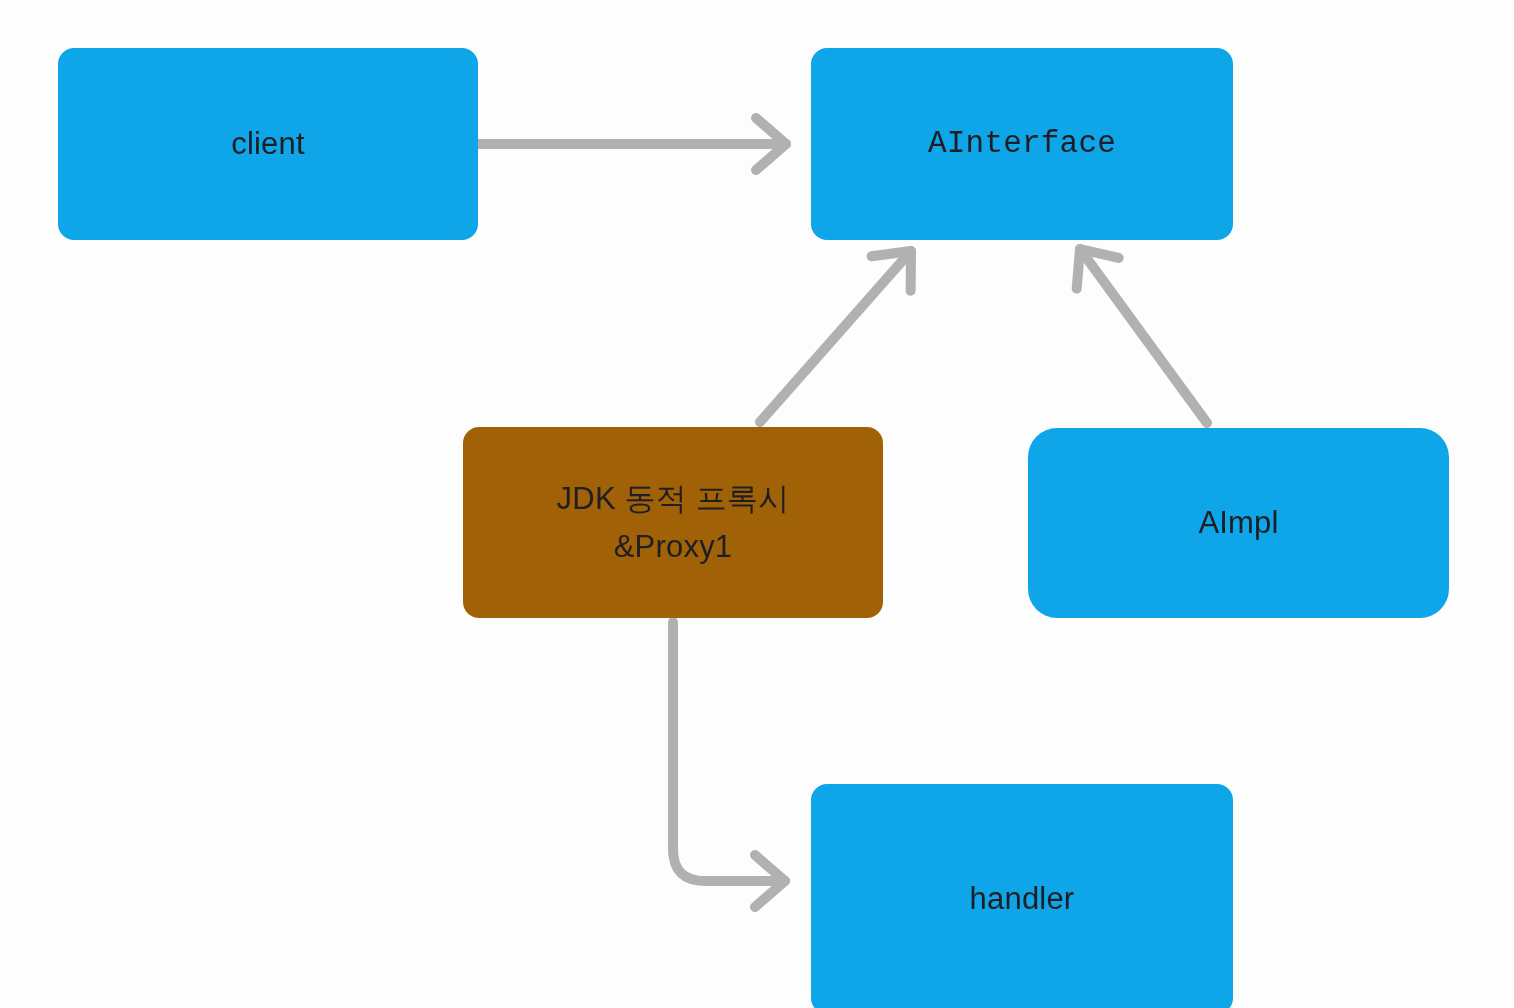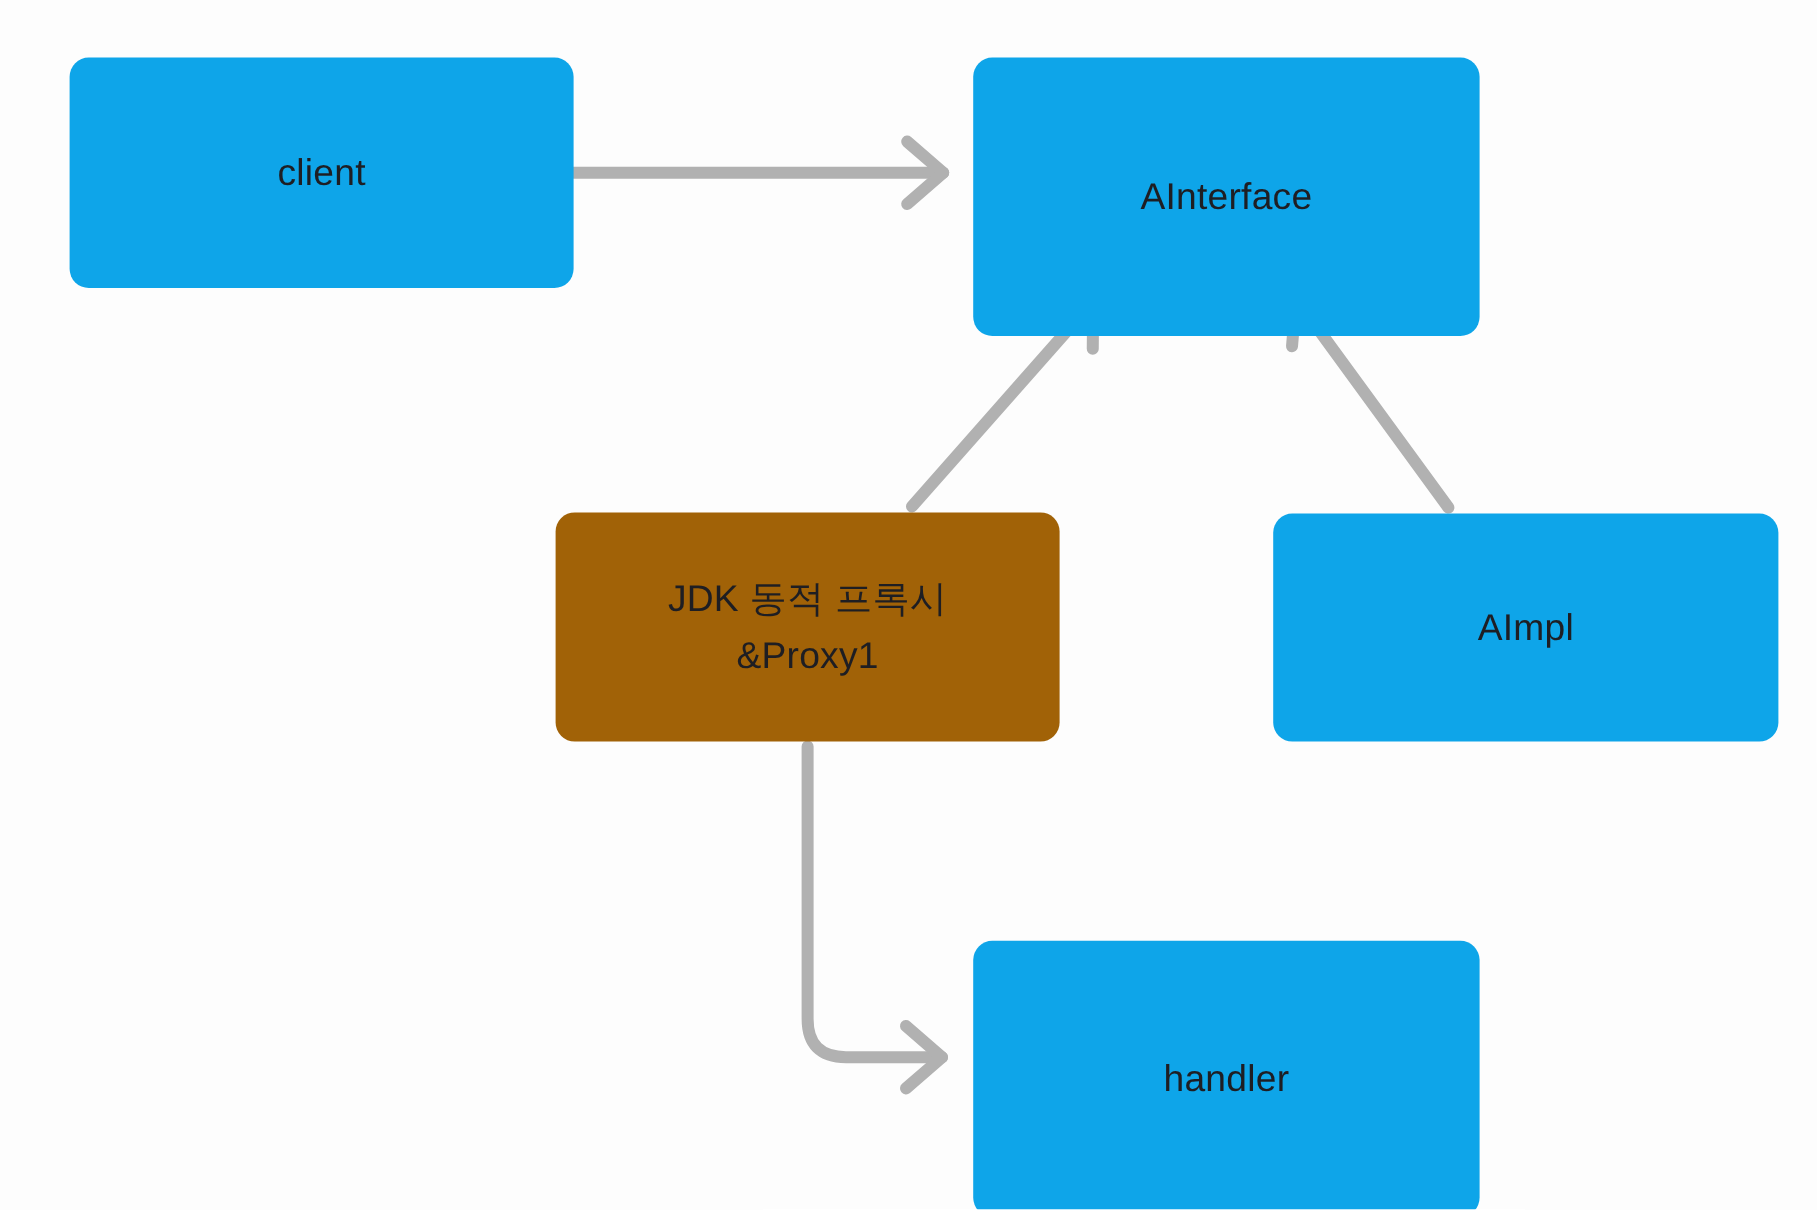--- a/index.html
+++ b/index.html
@@ -39,23 +39,23 @@
   .node .line {
     line-height: 48px;
     white-space: nowrap;
   }
   .node .line:empty { display: none; }
 
   .fill-purple { background: #0ea5e9; margin-left: 16px; }
   .fill-gray   { background: #a16207; justify-content: center; }
 
   .node-client     { left: 42px;   top: 48px;  width: 420px; height: 192px; }
-  .node-ainterface { left: 795px;  top: 48px;  width: 422px; height: 232px; }
+  .node-ainterface { left: 795px;  top: 48px;  width: 422px; height: 192px; font-family: Liberation Mono, monospace; }
   .node-jdk-proxy  { left: 463px;  top: 427px; width: 420px; height: 191px; }
-  .node-aimpl      { left: 1045px; top: 428px; width: 421px; height: 190px; }
+  .node-aimpl      { left: 1012px; top: 428px; width: 421px; height: 190px; border-radius: 29px; }
   .node-handler    { left: 795px;  top: 784px; width: 422px; height: 230px; }
 
   .edge {
     fill: none;
     stroke: #b1b1b1;
     stroke-width: 10px;
     stroke-linecap: round;
     stroke-linejoin: round;
   }
 </style>

